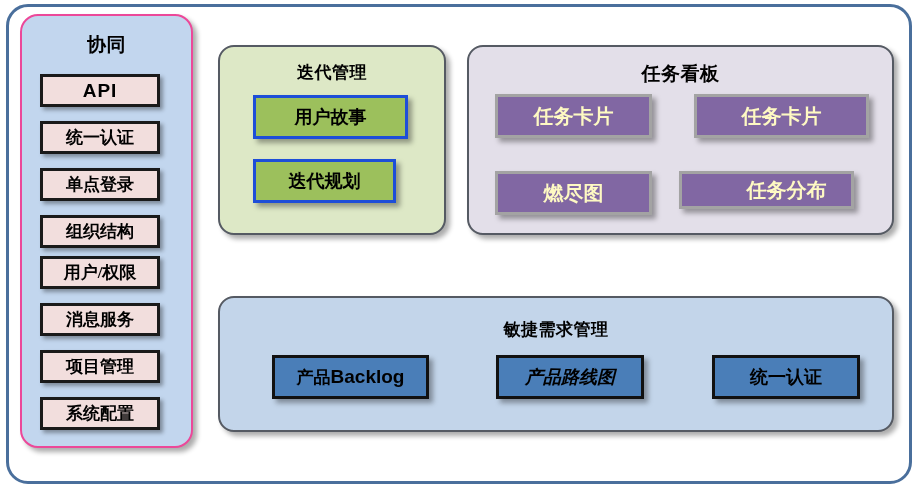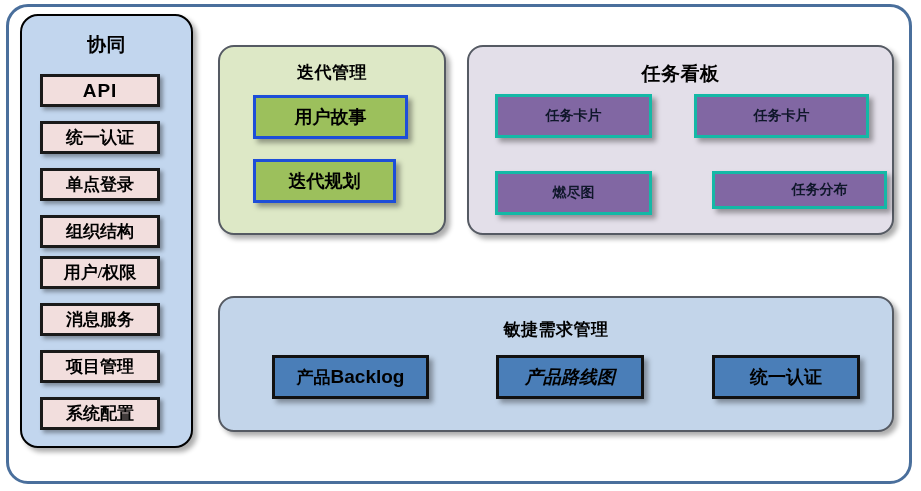--- a/index.html
+++ b/index.html
@@ -49,21 +49,21 @@
     letter-spacing: 0.5px;
   }
 
   
   #sidebar-panel {
     left: 20px;
     top: 14px;
     width: 173px;
     height: 434px;
     background: #c2d6ee;
-    border: 2px solid #000000;
+    border: 2px solid #ec4899;
     border-radius: 18px;
   }
   #sidebar-title {
     top: 16px;
     font-size: 19px;
   }
   .sidebar-item {
     position: absolute;
     left: 18px;
     width: 120px;
@@ -121,29 +121,29 @@
     height: 190px;
     background: #e3dfe9;
   }
   #taskboard-title {
     top: 14px;
     font-size: 19px;
   }
   .purple-box {
     position: absolute;
     background: #8167a3;
-    border: 3px solid #14b8a6;
-    box-sizing: border-box;
-    display: flex;
-    align-items: center;
-    justify-content: center;
-    font-family: "Liberation Serif", "DejaVu Serif", serif;
-    font-size: 14px;
-    font-weight: bold;
-    color: #0f172a;
+    border: 3px solid #a3a3a3;
+    box-sizing: border-box;
+    display: flex;
+    align-items: center;
+    justify-content: center;
+    font-family: "Liberation Serif", "DejaVu Serif", serif;
+    font-size: 20px;
+    font-weight: bold;
+    color: #fef9c3;
     box-shadow: 4px 4px 5px rgba(0,0,0,0.35);
   }
 
   
   #agile-panel {
     left: 218px;
     top: 296px;
     width: 676px;
     height: 136px;
     background: #c3d5ea;
@@ -201,21 +201,21 @@
     <div class="green-box" style="left:33px; top:48px; width:155px; height:44px;">用户故事</div>
     <div class="green-box" style="left:33px; top:112px; width:143px; height:44px;">迭代规划</div>
   </div>
 
   <div class="panel" id="taskboard-panel">
     <div class="panel-title" id="taskboard-title">任务看板</div>
 
     <div class="purple-box" style="left:26px; top:47px; width:157px; height:44px;">任务卡片</div>
     <div class="purple-box" style="left:225px; top:47px; width:175px; height:44px;">任务卡片</div>
     <div class="purple-box" style="left:26px; top:124px; width:157px; height:44px;">燃尽图</div>
-    <div class="purple-box" style="left:243px; top:124px; width:175px; height:38px;padding-left:40px;">任务分布</div>
+    <div class="purple-box" style="left:210px; top:124px; width:175px; height:38px;padding-left:40px;">任务分布</div>
   </div>
 
   <div class="panel" id="agile-panel">
     <div class="panel-title" id="agile-title">敏捷需求管理</div>
 
     <div class="blue-box mixed" style="left:52px; top:57px; width:157px; height:44px;">
       <span>产品</span>
         <span class="latin">Backlog</span>
     </div>
     <div class="blue-box" style="left:276px; top:57px; width:148px; height:44px;font-style:italic;">产品路线图</div>

